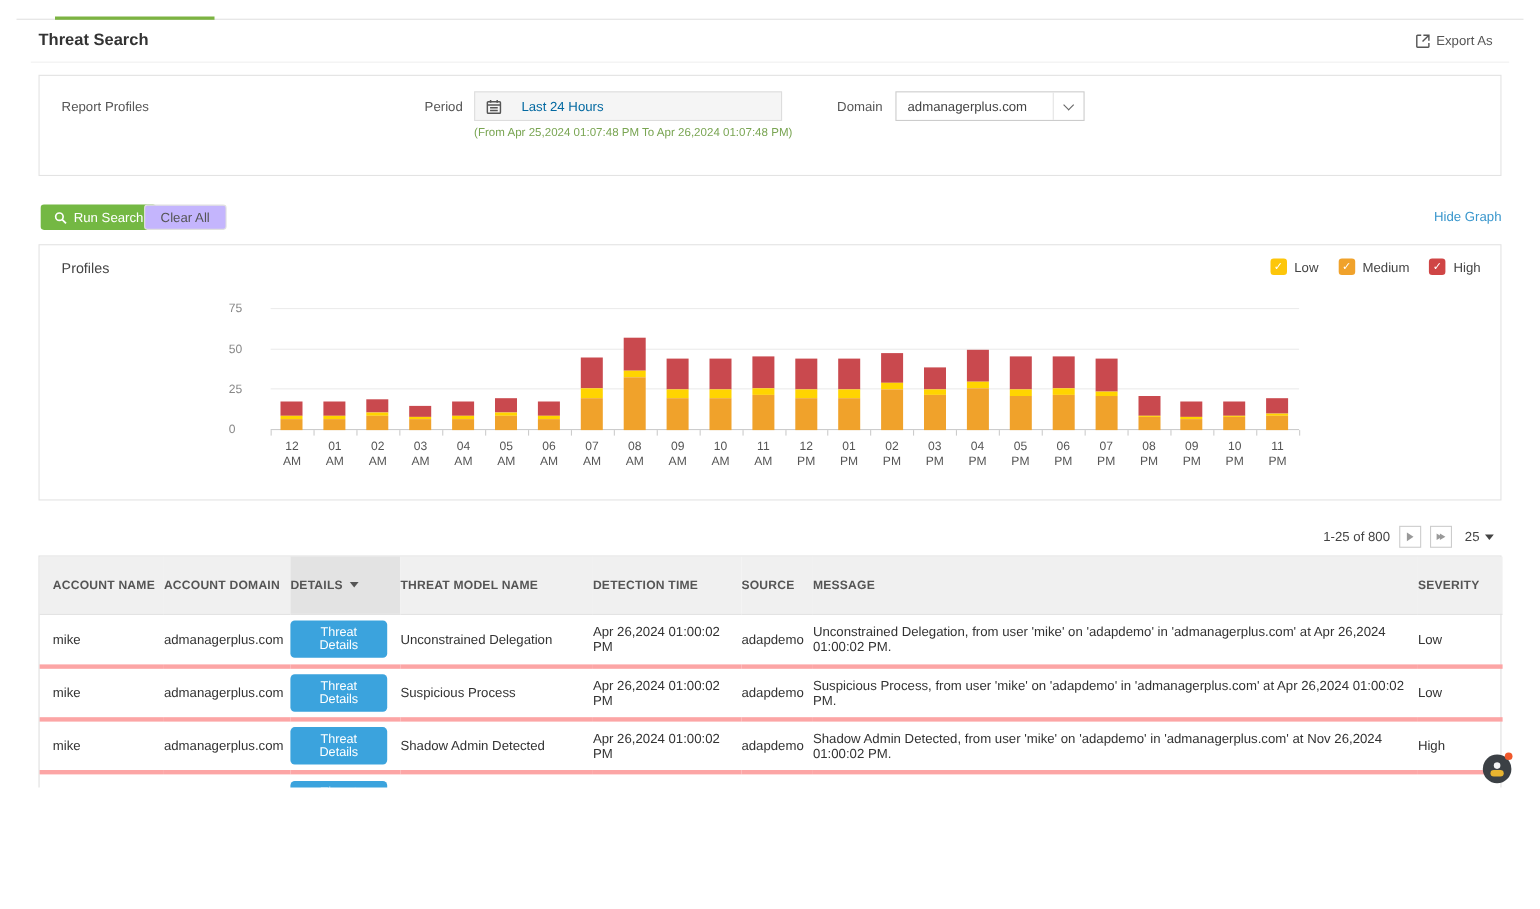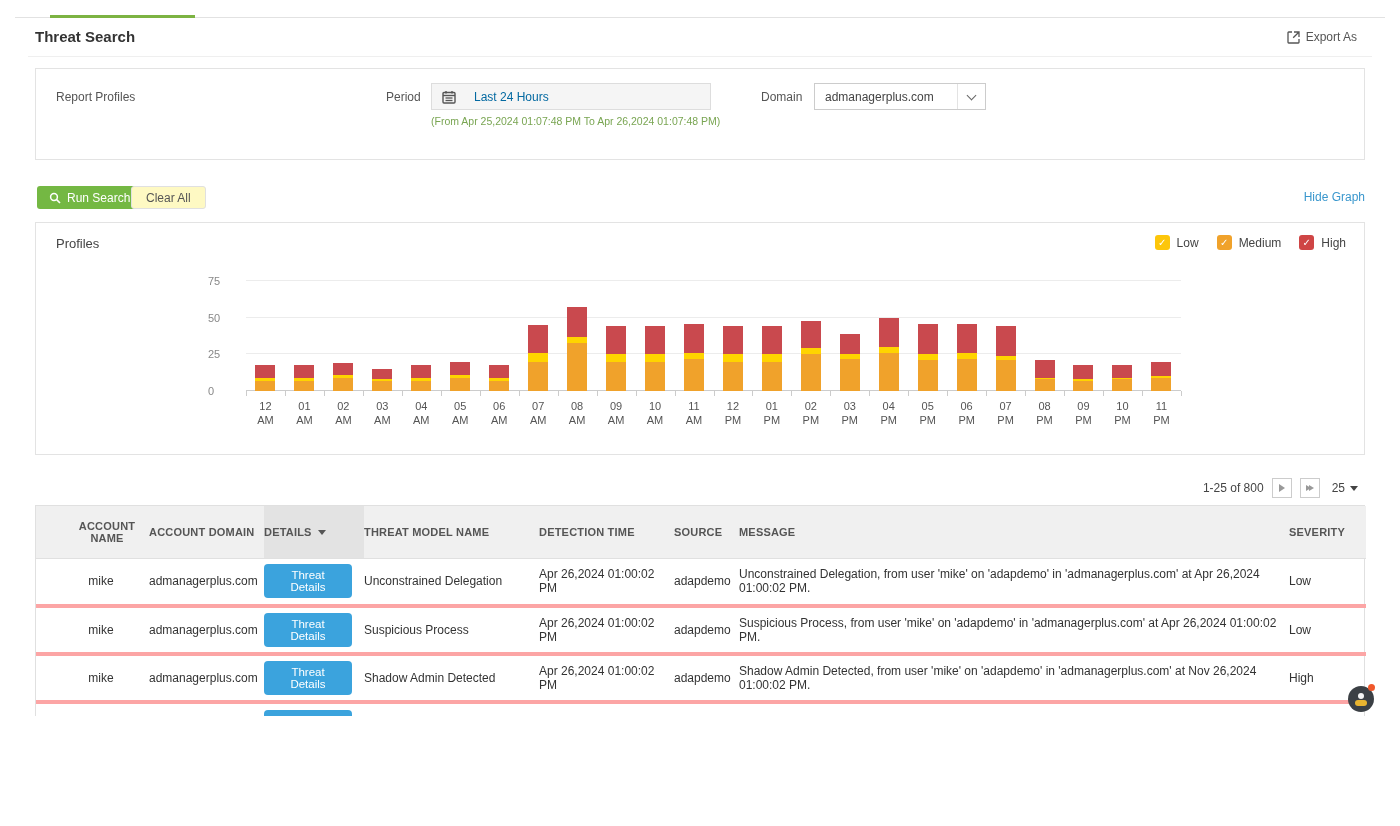--- a/index.html
+++ b/index.html
@@ -32,21 +32,21 @@
   .domain-value { flex:1; padding-left:10px; font-size:12px; color:#444; }
   .domain-caret { width:28px; height:100%; border-left:1px solid #e3e3e3; display:flex; align-items:center; justify-content:center; }
   .chev { width:7px; height:7px; border-right:1.5px solid #666; border-bottom:1.5px solid #666; transform:rotate(45deg); margin-top:-3px; }
   .advance-bar { position:absolute; left:20px; right:18px; top:57px; height:29px; border:1px solid #ddd; background:#fff; display:flex; align-items:stretch; }
   .advance-btn { width:86px; border-right:1px solid #e3e3e3; display:flex; align-items:center; justify-content:center; gap:6px; font-size:12px; color:#444; font-weight:bold; cursor:pointer; }
   .search-input { flex:1; border:none; outline:none; padding-left:18px; font-size:12px; color:#444; font-family:"Liberation Sans", sans-serif; }
   .search-input::placeholder { color:#aaa; }
 
   
   .run-btn { position:absolute; left:37px; top:186px; height:23px; padding:0 12px; background:#74b843; color:#fff; border:none; border-radius:3px; font-size:12px; display:flex; align-items:center; gap:6px; cursor:pointer; }
-  .clear-btn { position:absolute; left:131px; top:186px; height:23px; padding:0 14px; background:#fef9c3; color:#555; border:1px solid #e0e0e0; border-radius:3px; font-size:12px; cursor:pointer; }
+  .clear-btn { position:absolute; left:131px; top:186px; height:23px; padding:0 14px; background:#c4b5fd; color:#555; border:1px solid #e0e0e0; border-radius:3px; font-size:12px; cursor:pointer; }
   .hide-graph { position:absolute; right:35px; top:190px; font-size:12px; color:#3a97cd; cursor:pointer; }
 
   
   .chart-panel { position:absolute; left:35px; top:222px; width:1330px; height:233px; border:1px solid #e3e3e3; background:#fff; }
   .chart-title { position:absolute; left:20px; top:13px; font-size:13px; color:#444; }
   .legend { position:absolute; right:18px; top:12px; display:flex; gap:18px; }
   .legend-item { display:flex; align-items:center; gap:7px; font-size:12px; color:#444; cursor:pointer; }
   .swatch { width:15px; height:15px; border-radius:3px; color:#fff; font-size:10px; line-height:15px; text-align:center; }
   .plot { position:absolute; left:210px; top:58px; width:935px; height:110px; }
   .gridline { position:absolute; left:0; right:0; height:1px; background:#ececec; }
@@ -65,21 +65,21 @@
   .tri-r { width:0; height:0; border-top:4px solid transparent; border-bottom:4px solid transparent; border-left:6px solid #999; }
   .tri-r.sm { border-top-width:3px; border-bottom-width:3px; border-left-width:5px; }
   .pagesize { display:flex; align-items:center; gap:5px; cursor:pointer; margin-left:4px; }
   .tri-d { width:0; height:0; border-left:4px solid transparent; border-right:4px solid transparent; border-top:5px solid #444; }
 
   .table-box { position:absolute; left:35px; top:505px; width:1330px; border:1px solid #e0e0e0; background:#fff; }
   table { width:100%; border-collapse:collapse; table-layout:fixed; }
   th { background:#f0f0f0; font-size:11px; color:#555; text-align:left; font-weight:bold; height:52px; vertical-align:middle; letter-spacing:.2px; border-bottom:1px solid #e0e0e0; }
   th.details-col { background:#e3e3e3; }
   td { font-size:12px; color:#333; height:48px; vertical-align:middle; border-bottom:4px solid #fca5a5; padding-right:12px; }
-  .col-pad { padding-left:29px;text-align:center; }
+  .col-pad { padding-left:12px; }
   tr.partial td { border-bottom:none; }
   .details-btn { background:#3ba3dd; color:#fff; border:none; border-radius:4px; font-size:11.5px; padding:5px 12px; cursor:pointer; font-family:"Liberation Sans", sans-serif; }
   .th-caret { display:inline-block; width:0; height:0; border-left:4px solid transparent; border-right:4px solid transparent; border-top:5px solid #555; margin-left:6px; vertical-align:middle; }
 
   
   .assist { position:absolute; left:1348px; top:686px; width:26px; height:26px; border-radius:50%; background:#3b4045; cursor:pointer; }
   .assist .head { position:absolute; left:10px; top:7px; width:6px; height:6px; border-radius:50%; background:#f4f4f4; }
   .assist .body { position:absolute; left:7px; top:14px; width:12px; height:6px; border-radius:3px; background:#e8b430; }
   .assist .dot { position:absolute; right:-1px; top:-2px; width:7px; height:7px; border-radius:50%; background:#f0582b; }
 

